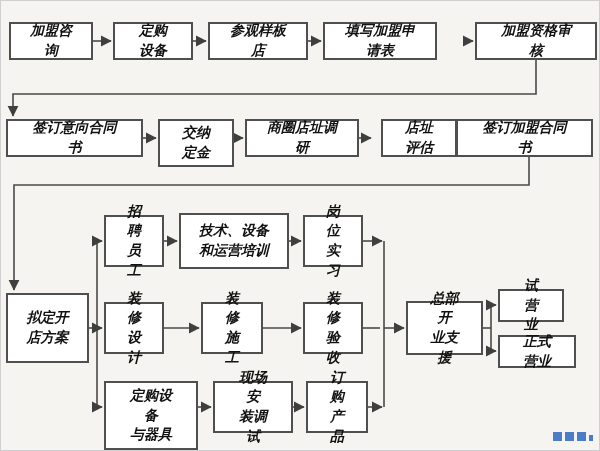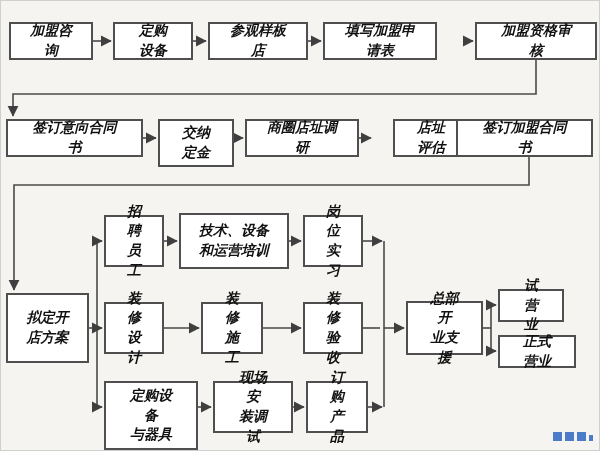--- a/index.html
+++ b/index.html
@@ -106,21 +106,21 @@
 
   <div class="node" style="left:8px;top:21px;width:84px;height:38px">加盟咨询</div>
   <div class="node" style="left:112px;top:21px;width:80px;height:38px">定购设备</div>
   <div class="node" style="left:207px;top:21px;width:100px;height:38px">参观样板店</div>
   <div class="node" style="left:322px;top:21px;width:114px;height:38px">填写加盟申请表</div>
   <div class="node" style="left:474px;top:21px;width:122px;height:38px">加盟资格审核</div>
 
   <div class="node" style="left:5px;top:118px;width:137px;height:38px">签订意向合同书</div>
   <div class="node" style="left:157px;top:118px;width:76px;height:48px">交纳定金</div>
   <div class="node" style="left:244px;top:118px;width:114px;height:38px">商圈店址调研</div>
-  <div class="node" style="left:392px;top:118px;width:76px;height:38px">店址评估</div>
+  <div class="node" style="left:380px;top:118px;width:76px;height:38px">店址评估</div>
   <div class="node" style="left:455px;top:118px;width:137px;height:38px">签订加盟合同书</div>
 
   <div class="node" style="left:5px;top:292px;width:83px;height:70px">拟定开
 店方案</div>
 
   <div class="node" style="left:103px;top:214px;width:60px;height:52px">招聘
 员工</div>
   <div class="node" style="left:178px;top:212px;width:110px;height:56px">技术、设备
 和运营培训</div>
   <div class="node" style="left:302px;top:214px;width:60px;height:52px">岗位

